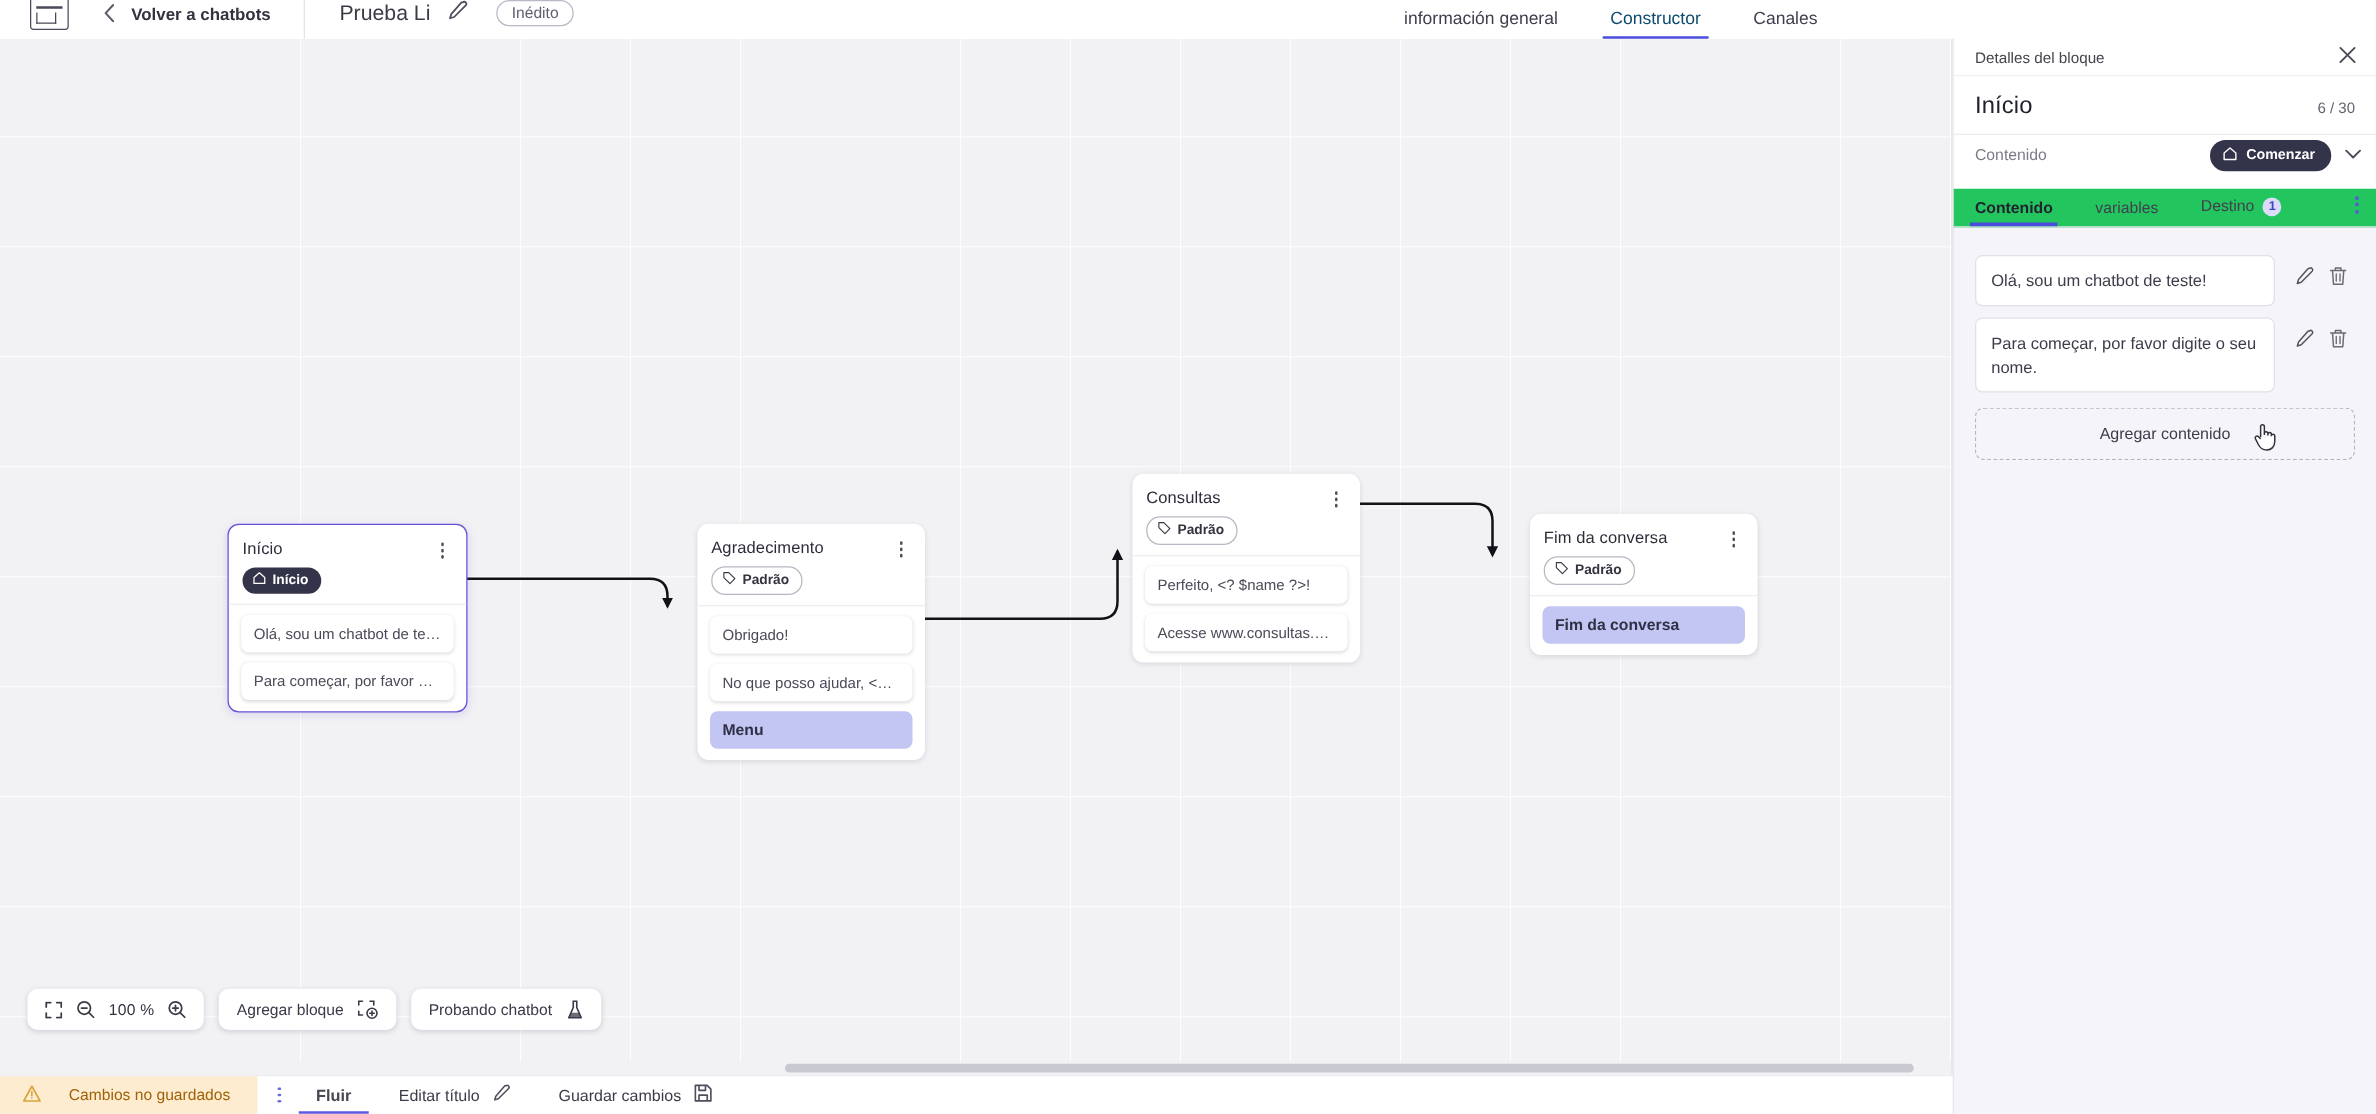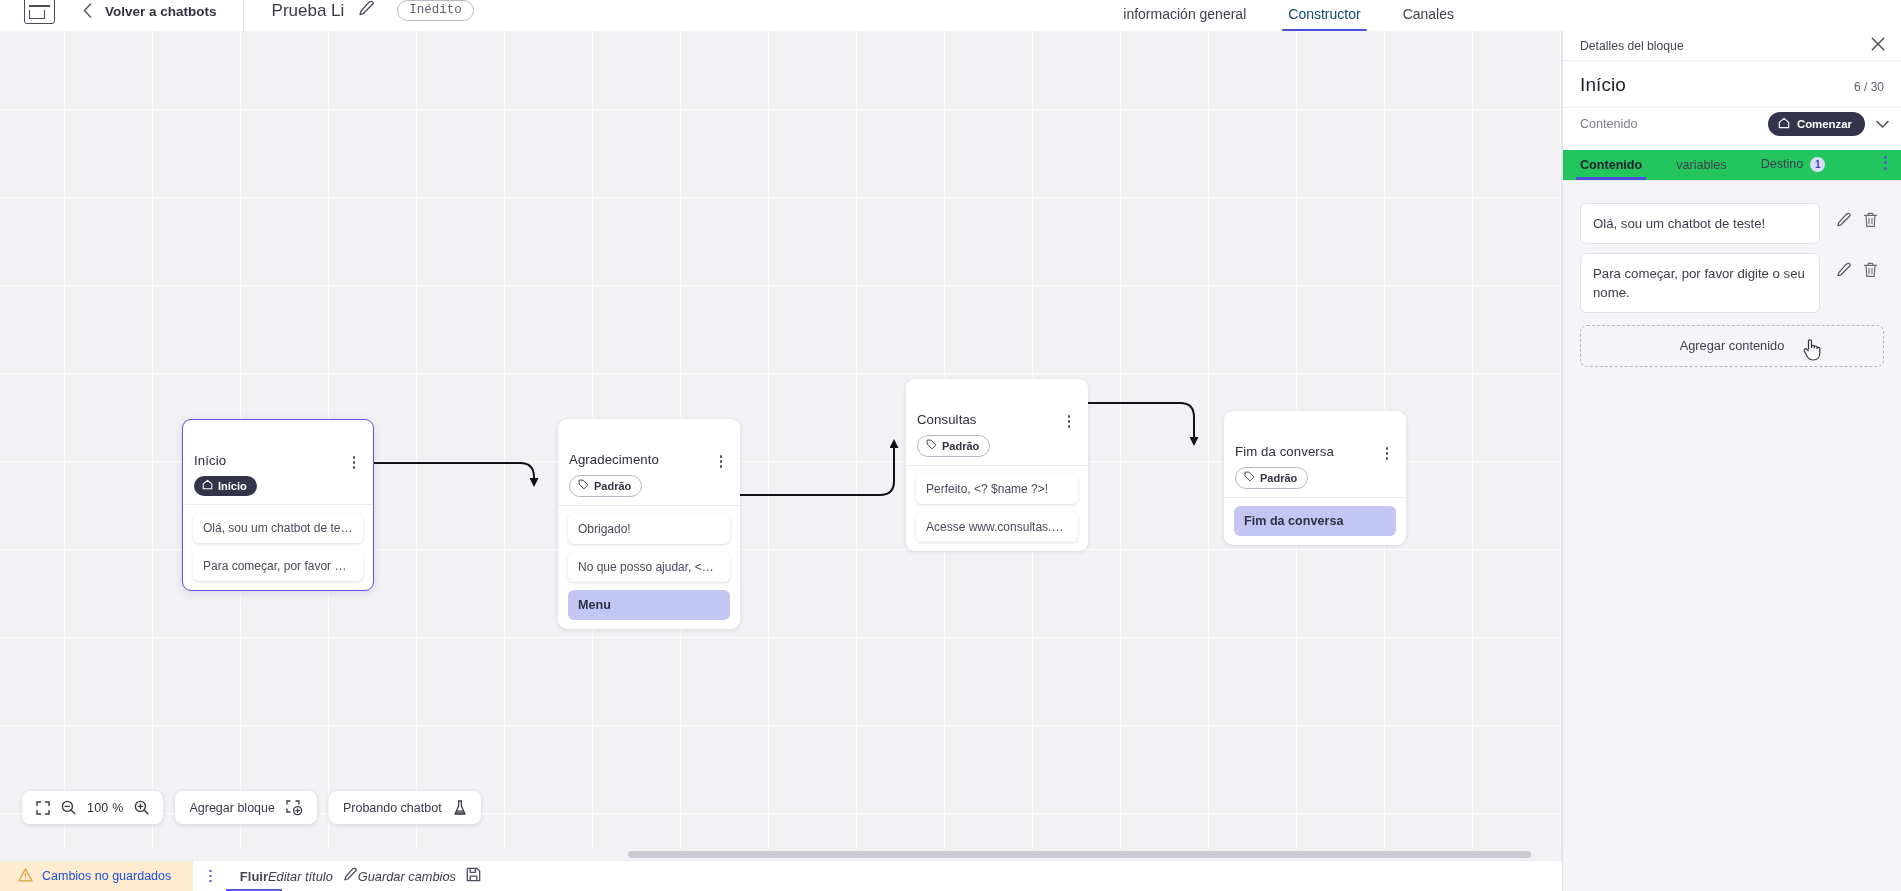--- a/index.html
+++ b/index.html
@@ -43,21 +43,21 @@
   }
   .bot-title {
     margin-left: 28px; font-size: 17px; color: #3b3b48; margin-top: -10px;
     white-space: nowrap;
   }
   .pencil-ico { margin-left: 14px; margin-top: -10px; cursor: pointer; }
   .badge-inedito {
     margin-left: 22px; margin-top: -10px;
     border: 1px solid #b9b9c6; border-radius: 11px;
     padding: 2px 11px 3px; font-size: 12.5px; color: #60606f;
-    background: #fff; white-space: nowrap; font-family: Liberation Mono, monospace;
+    background: #fff; white-space: nowrap;
   }
   .topbar-spacer { flex: 1; }
   .top-tabs { display: flex; align-items: flex-end; height: 31px; margin-right: 80px; }
   .top-tab {
     font-size: 14px; color: #3f3f4c; padding: 0 0 9px 0; margin-left: 42px;
     cursor: pointer; position: relative; white-space: nowrap;
   }
   .top-tab.active { color: #0c4a6e; font-weight: 400; }
   .top-tab.active::after {
     content: ""; position: absolute; left: -6px; right: -6px; bottom: 0;
@@ -82,21 +82,21 @@
 
   svg.edges { position: absolute; top: 0; left: 0; width: 1562px; height: 829px; }
 
   
   .node {
     position: absolute; background: #ffffff;
     border-radius: 9px; box-shadow: 0 1px 4px rgba(40,40,70,.13);
     padding: 0 0 9px 0;
   }
   .node.selected { border: 1.8px solid #6b4fd8; box-shadow: 0 2px 8px rgba(80,60,180,.16); }
-  .node-head { display: flex; align-items: center; padding: 11px 12px 0 11px; margin-top: 22px; }
+  .node-head { display: flex; align-items: center; padding: 11px 12px 0 11px; }
   .node-title {
     flex: 1; font-size: 13.2px; color: #2d2d3a; font-weight: 400;
     letter-spacing: .1px; white-space: nowrap;
   }
   .kebab { width: 14px; display:flex; flex-direction:column; align-items:center;
            gap:2.5px; padding-top:3px; cursor: pointer; }
   .kebab i { width:2.6px; height:2.6px; border-radius:50%; background:#4e4e5e; display:block; }
 
   .tag-row { padding: 7px 11px 0; }
   .tag {
@@ -140,37 +140,37 @@
   }
 
   
   .bottombar {
     position: absolute; left: 0; bottom: 0; width: 1562px; height: 31px;
     background: #ffffff; display: flex; align-items: center; z-index: 30;
     border-top: 1px solid #ececf1;
   }
   .unsaved {
     background: #fdecd0; height: 31px; display: flex; align-items: center;
-    gap: 9px; padding: 0 22px 0 18px; font-size: 12.5px; color: #1d4ed8;
+    gap: 22px; padding: 0 22px 0 18px; font-size: 12.5px; color: #a16207;
     white-space: nowrap;
   }
   .bb-kebab { margin-left: 16px; display:flex; flex-direction:column; gap:2.5px; cursor:pointer; }
   .bb-kebab i { width:2.6px; height:2.6px; border-radius:50%; background:#6b6bdd; display:block; }
   .bb-tab {
     margin-left: 28px; font-size: 13px; color: #474754; font-weight: 700;
     height: 31px; display: flex; align-items: center; position: relative;
     cursor: pointer; white-space: nowrap;
   }
   .bb-tab.active::after {
     content:""; position:absolute; left:-14px; right:-14px; bottom:0; height:2.5px;
     background:#5a5ae0;
   }
   .bb-action {
-    font-size: 12.8px; color: #3c3c49; display:flex;
-    align-items:center; gap:10px; cursor:pointer; white-space: nowrap; font-style: italic;
+    margin-left: 38px; font-size: 12.8px; color: #3c3c49; display:flex;
+    align-items:center; gap:10px; cursor:pointer; white-space: nowrap;
   }
 
   
   .panel {
     position: absolute; top: 31px; right: 0; width: 339px; height: 860px;
     background: #f5f5f9; border-left: 1px solid #e2e2ea;
   }
   .panel-head {
     height: 30px; background: #ffffff; display: flex; align-items: center;
     padding: 0 16px 0 17px; border-bottom: 1px solid #eeeef2;

